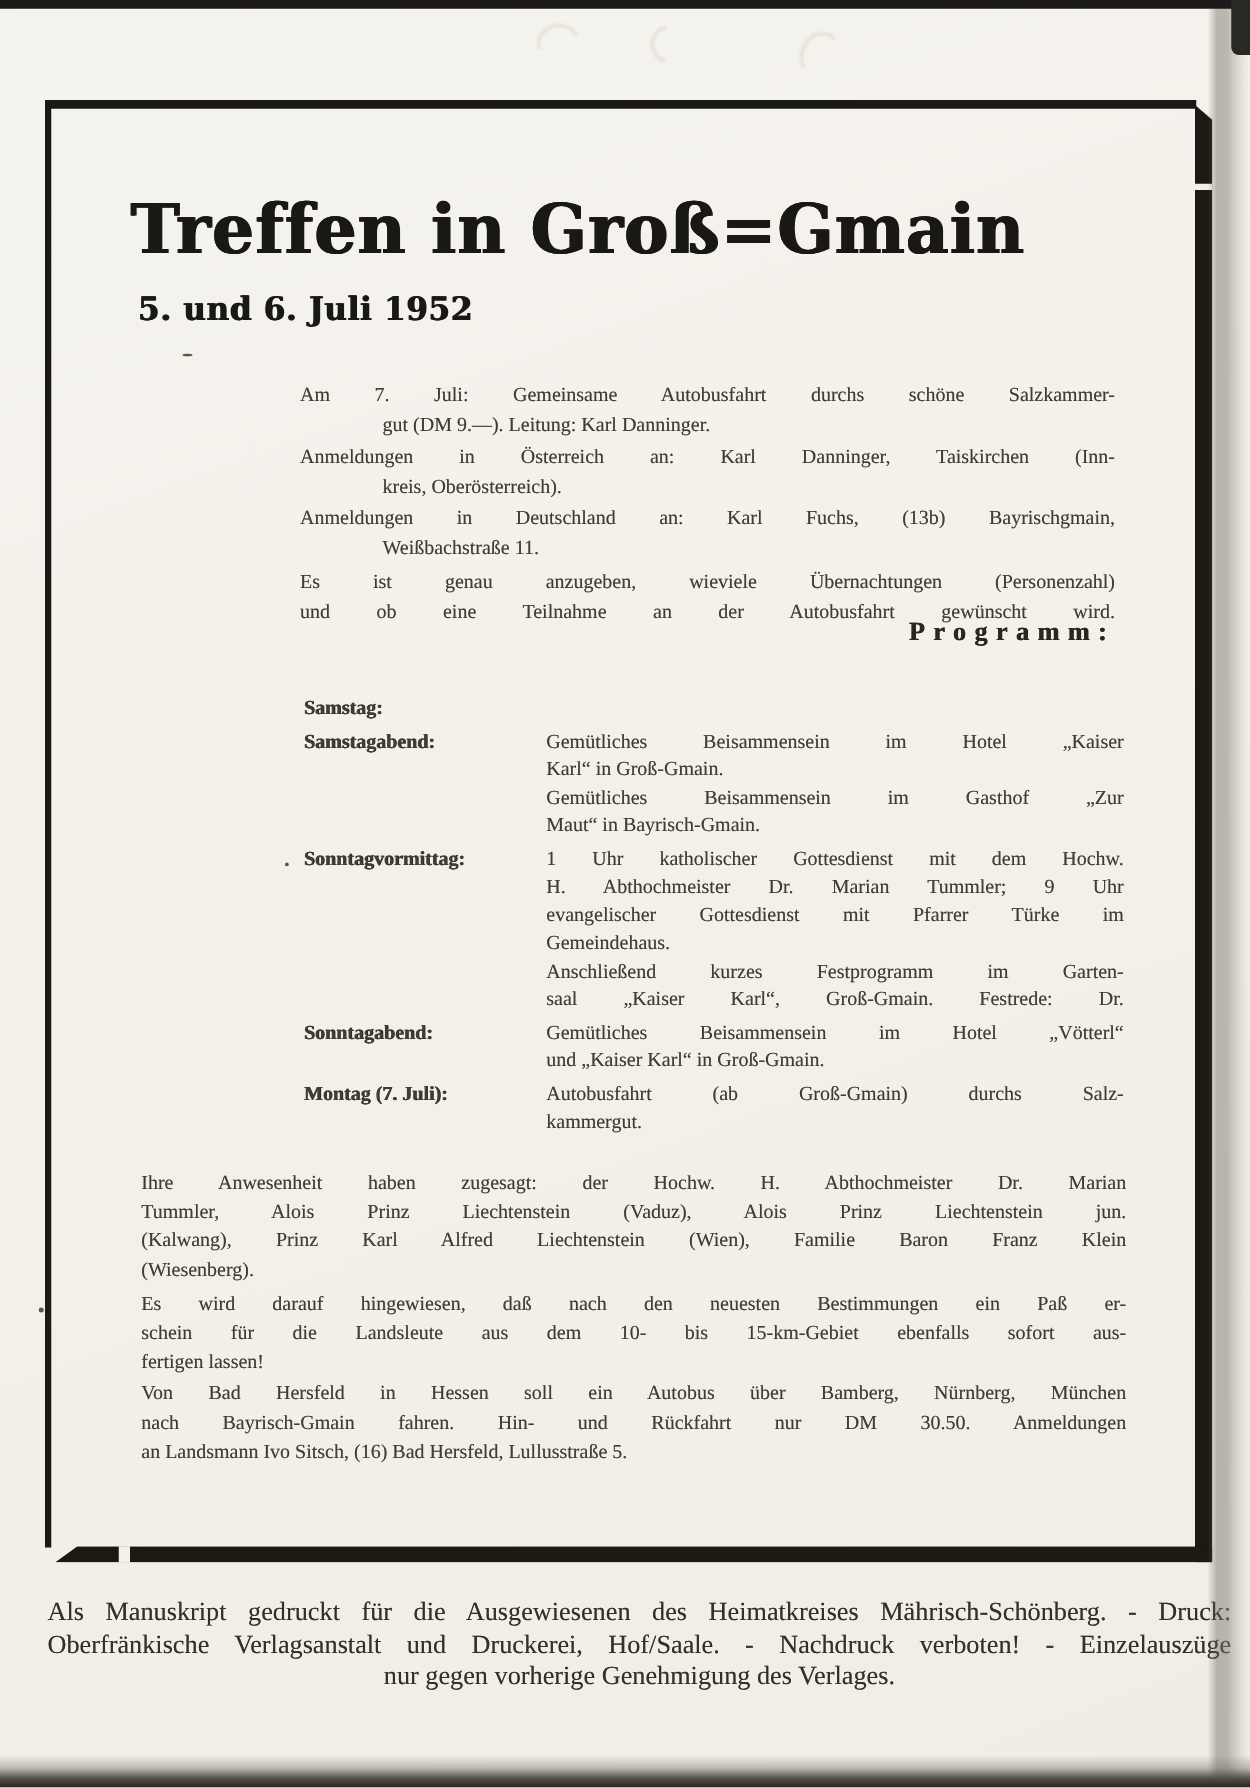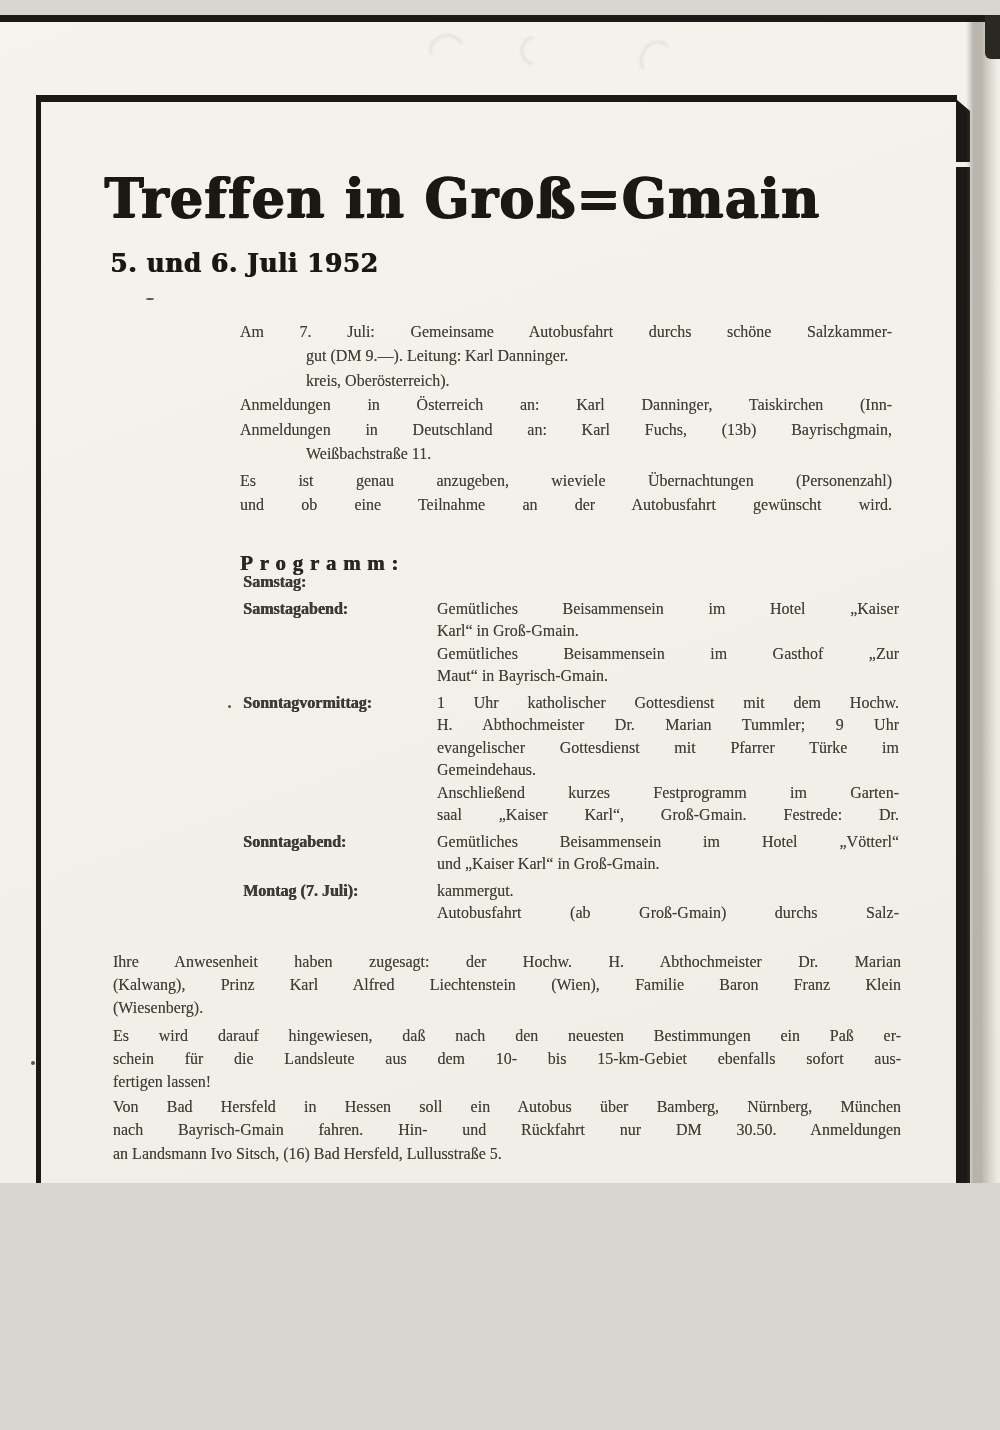--- a/index.html
+++ b/index.html
@@ -1,19 +1,19 @@
 <!DOCTYPE html>
 <html><head>
 <meta charset="utf-8">
 <style>
   html,body{margin:0;padding:0;background:#d8d5cf;}
   .page{
-    position:relative;width:1000px;height:1168px;overflow:hidden;
+    position:relative;width:1000px;height:1430px;overflow:hidden;
     background:linear-gradient(160deg,#f5f3ed 0%,#f2f0e9 55%,#efede5 100%);
-    font-family:"Liberation Serif", serif;color:#413d36;margin-top:15px;
+    font-family:"Liberation Serif", serif;color:#413d36;
   }
   
   .strip-top{position:absolute;left:0;top:0;width:1000px;height:7px;background:#1c1a16;z-index:6;}
   .corner-blob{position:absolute;left:985px;top:0;width:15px;height:44px;background:#2a2822;z-index:6;
     border-bottom-left-radius:6px;}
   .page-edge-right{position:absolute;left:966px;top:0;width:34px;height:1430px;z-index:5;
     background:linear-gradient(90deg,rgba(110,104,94,0) 0%,rgba(104,98,88,0.42) 22%,rgba(130,124,113,0.5) 45%,rgba(176,170,158,0.42) 68%,rgba(214,210,200,0.25) 88%,rgba(235,232,224,0.1) 100%);}
   .page-edge-bottom{position:absolute;left:0;top:1404px;width:1000px;height:26px;z-index:6;
     background:linear-gradient(180deg,rgba(90,85,76,0) 0%,rgba(96,90,80,0.35) 40%,#555047 72%,#26241f 100%);}
   .ghost{position:absolute;z-index:1;opacity:0.14;filter:blur(1px);border:3px solid #8d8778;
@@ -41,21 +41,21 @@
   .dateline{position:absolute;left:110px;top:233px;font-size:26px;letter-spacing:0.5px;
     text-shadow:0.9px 0 0 #1a1812;white-space:nowrap;z-index:1;}
   .body-txt{font-size:16px;z-index:1;text-shadow:0 0 0.5px rgba(70,64,55,0.55);}
   .line{text-align:justify;text-align-last:justify;}
   .line.end{text-align:justify;text-align-last:left;}
   .line.ctr{text-align:center;text-align-last:center;}
   .indent{padding-left:66px;}
   .intro{position:absolute;left:240px;top:305px;width:652px;line-height:24px;}
   .intro .para{margin:0 0 1px 0;}
   .para.p4{margin-top:3px;}
-  .prog-head{position:absolute;left:240px;top:536px;width:652px;text-align:left;
+  .prog-head{position:absolute;left:240px;top:493px;width:652px;text-align:right;
     font-size:21px;font-weight:bold;letter-spacing:0.32em;color:#2a2721;z-index:1;
     text-shadow:0.5px 0 0 #2a2721;}
   .program{position:absolute;left:243px;top:556px;width:656px;line-height:22.5px;}
   .prow{display:flex;margin-bottom:4px;}
   .plabel{flex:0 0 194px;font-weight:bold;color:#26221;text-shadow:0.5px 0 0 #262321;}
   .pdesc{flex:1 1 auto;min-width:0;}
   .notes{position:absolute;left:113px;top:935px;width:788px;line-height:23.2px;}
   .note2{margin-top:4px;}
   .note3{margin-top:2px;}
   .footer{position:absolute;left:38px;top:1277px;width:947px;line-height:25.5px;
@@ -84,22 +84,22 @@
 
   <div class="blackletter title">Treffen in Groß=Gmain</div>
   <div class="blackletter dateline">5. und 6. Juli 1952</div>
 
   <div class="intro body-txt">
     <div class="para">
       <div class="line">Am 7. Juli: Gemeinsame Autobusfahrt durchs schöne Salzkammer-</div>
       <div class="line end indent">gut (DM 9.—).  Leitung: Karl Danninger.</div>
     </div>
     <div class="para">
+      <div class="line">Anmeldungen in Österreich an: Karl Danninger, Taiskirchen (Inn-</div>
       <div class="line end indent">kreis, Oberösterreich).</div>
-      <div class="line">Anmeldungen in Österreich an: Karl Danninger, Taiskirchen (Inn-</div>
     </div>
     <div class="para">
       <div class="line">Anmeldungen in Deutschland an: Karl Fuchs, (13b) Bayrischgmain,</div>
       <div class="line end indent">Weißbachstraße 11.</div>
     </div>
     <div class="para p4">
       <div class="line">Es ist genau anzugeben, wieviele Übernachtungen (Personenzahl)</div>
       <div class="line">und ob eine Teilnahme an der Autobusfahrt gewünscht wird.</div>
     </div>
   </div>
@@ -133,29 +133,30 @@
     <div class="prow">
       <div class="plabel">Sonntagabend:</div>
       <div class="pdesc">
         <div class="line">Gemütliches Beisammensein im Hotel „Vötterl“</div>
         <div class="line end">und „Kaiser Karl“ in Groß-Gmain.</div>
       </div>
     </div>
     <div class="prow">
       <div class="plabel">Montag (7. Juli):</div>
       <div class="pdesc">
+        <div class="line">Autobusfahrt (ab Groß-Gmain) durchs Salz-</div>
         <div class="line end">kammergut.</div>
-        <div class="line">Autobusfahrt (ab Groß-Gmain) durchs Salz-</div>
       </div>
     </div>
   </div>
 
   <div class="notes body-txt">
     <div class="para">
       <div class="line">Ihre Anwesenheit haben zugesagt: der Hochw. H. Abthochmeister Dr. Marian</div>
+      <div class="line">Tummler, Alois Prinz Liechtenstein (Vaduz), Alois Prinz Liechtenstein jun.</div>
       <div class="line">(Kalwang), Prinz Karl Alfred Liechtenstein (Wien), Familie Baron Franz Klein</div>
       <div class="line end">(Wiesenberg).</div>
     </div>
     <div class="para note2">
       <div class="line">Es wird darauf hingewiesen, daß nach den neuesten Bestimmungen ein Paß er-</div>
       <div class="line">schein für die Landsleute aus dem 10- bis 15-km-Gebiet ebenfalls sofort aus-</div>
       <div class="line end">fertigen lassen!</div>
     </div>
     <div class="para note3">
       <div class="line">Von Bad Hersfeld in Hessen soll ein Autobus über Bamberg, Nürnberg, München</div>

